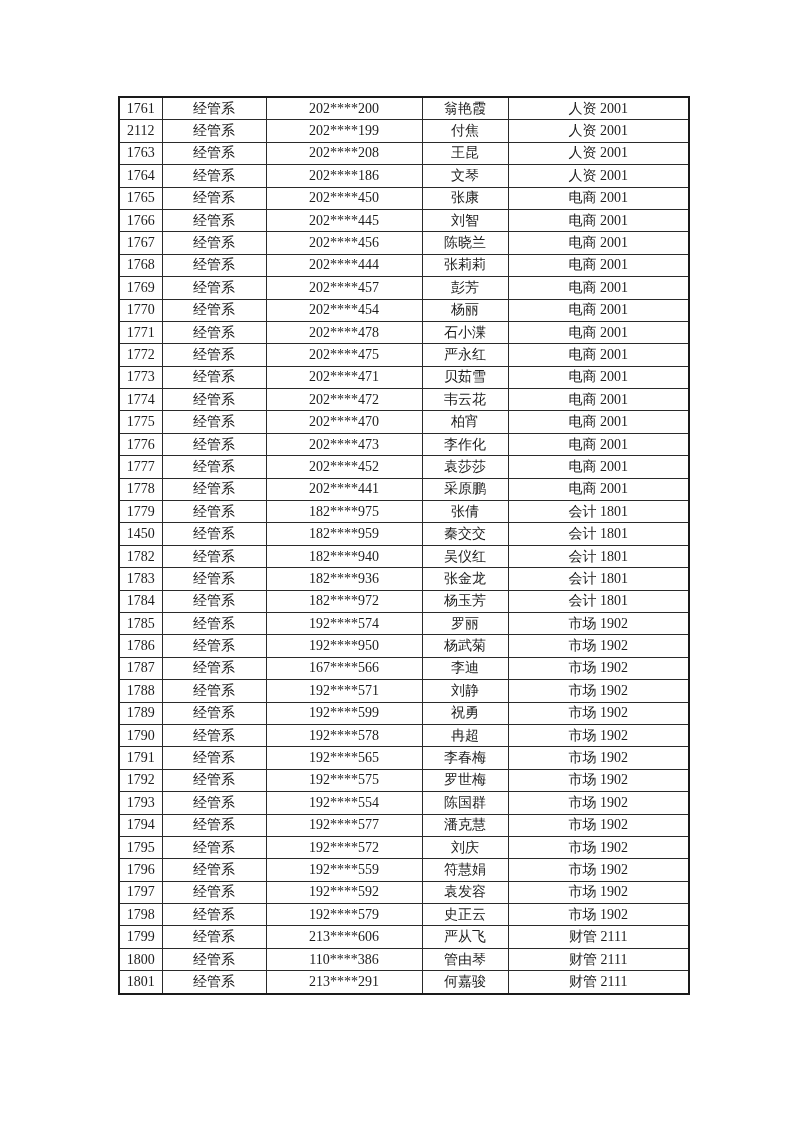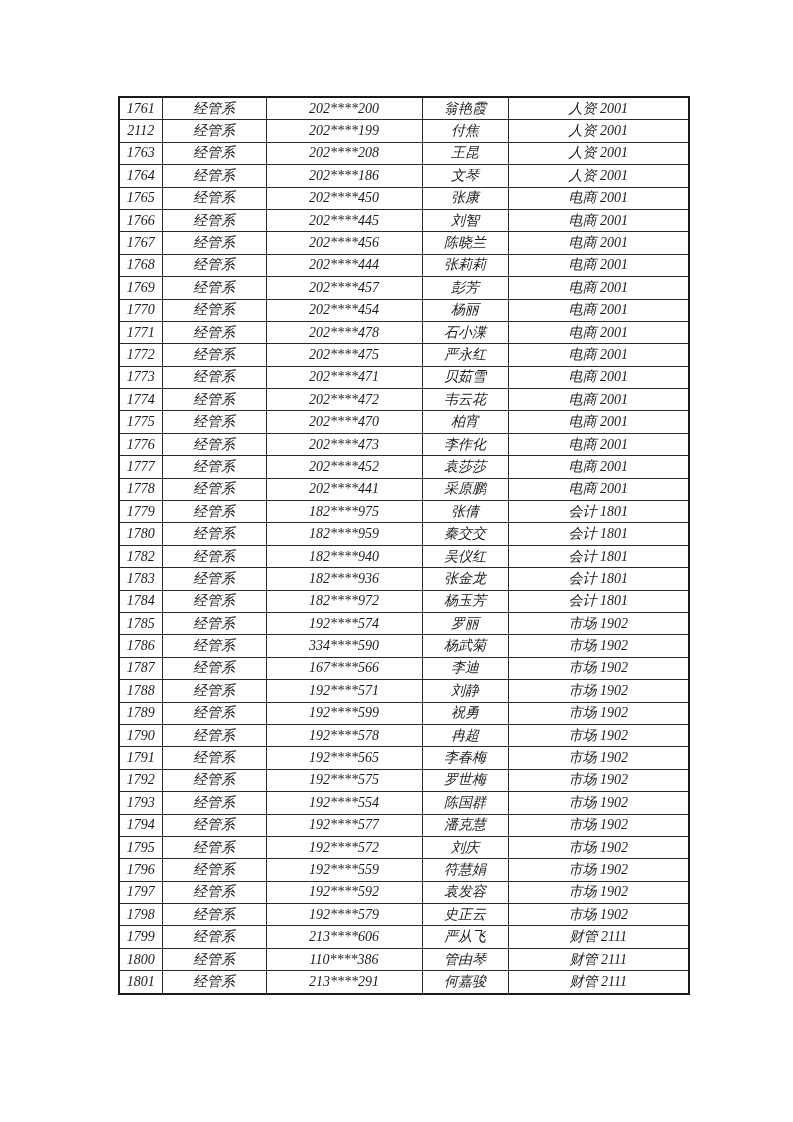--- a/index.html
+++ b/index.html
@@ -12,21 +12,20 @@
     overflow: hidden;
   }
   table.roster {
     position: absolute;
     left: 118px;
     top: 96px;
     width: 570px;
     border-collapse: collapse;
     table-layout: fixed;
     border: 2px solid #1a1a1a;
-    font-style: italic;
   }
   table.roster col.c-num   { width: 43px;  }
   table.roster col.c-dept  { width: 104px; }
   table.roster col.c-id    { width: 156px; }
   table.roster col.c-name  { width: 86px;  }
   table.roster col.c-class { width: 181px; }
   table.roster td {
     border: 1px solid #2a2a2a;
     height: 21.4px;
     padding: 0;
@@ -199,21 +198,21 @@
 
         <tr>
           <td>1779</td>
           <td>经管系</td>
           <td>182****975</td>
           <td>张倩</td>
           <td>会计 1801</td>
         </tr>
 
         <tr>
-          <td>1780</td>
+          <td>1450</td>
           <td>经管系</td>
           <td>182****959</td>
           <td>秦交交</td>
           <td>会计 1801</td>
         </tr>
 
 
         <tr>
           <td>1782</td>
           <td>经管系</td>
@@ -242,21 +241,21 @@
           <td>1785</td>
           <td>经管系</td>
           <td>192****574</td>
           <td>罗丽</td>
           <td>市场 1902</td>
         </tr>
 
         <tr>
           <td>1786</td>
           <td>经管系</td>
-          <td>334****590</td>
+          <td>192****950</td>
           <td>杨武菊</td>
           <td>市场 1902</td>
         </tr>
 
         <tr>
           <td>1787</td>
           <td>经管系</td>
           <td>167****566</td>
           <td>李迪</td>
           <td>市场 1902</td>

